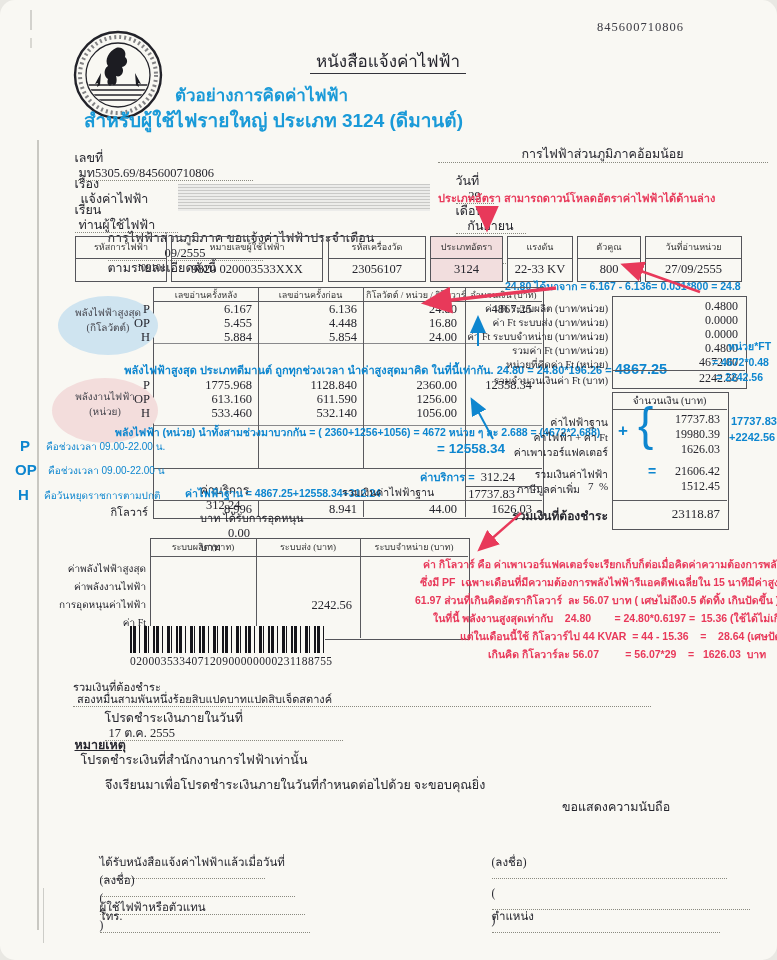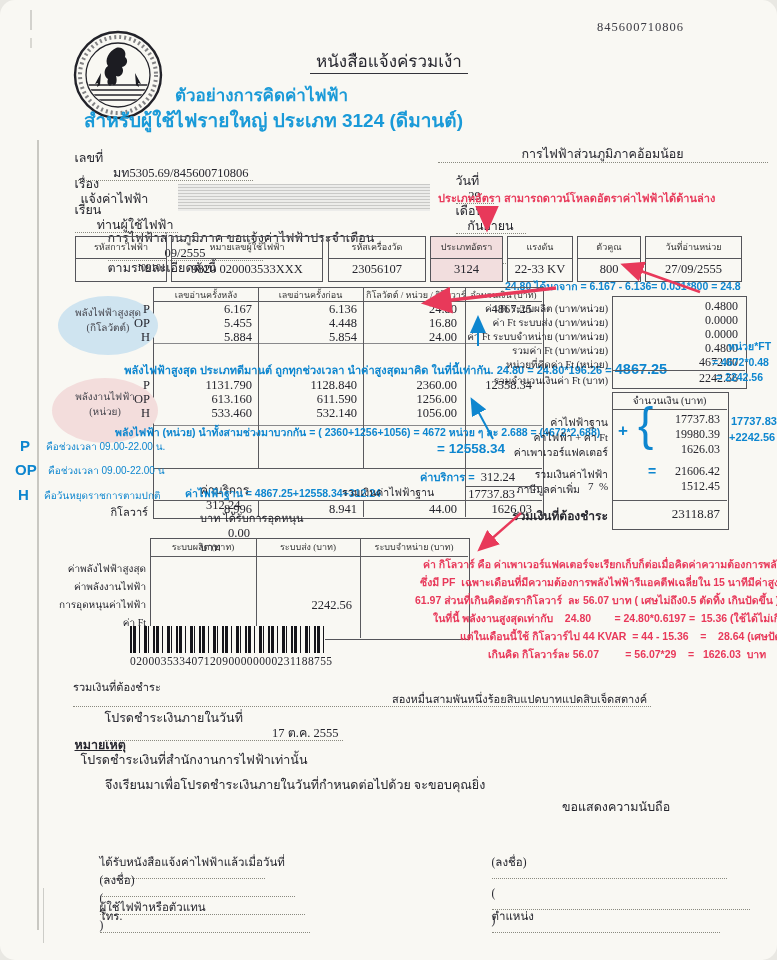--- a/index.html
+++ b/index.html
@@ -3,21 +3,21 @@
 <meta charset="utf-8">
 <style>
   html,body{margin:0;padding:0;background:#e9e8e3;}
   #page{position:relative;width:777px;height:960px;margin:0 auto;background:#f9f8f3;
         overflow:hidden;font-family:"Liberation Serif",serif;color:#26262e;border-radius:15px;}
   .abs{position:absolute;white-space:pre;line-height:1.15;}
   .san{font-family:"Liberation Sans",sans-serif;}
   .blue{color:#0e86cf;}
   .red{color:#e8395a;}
   .b{font-weight:bold;}
-  .dot{border-bottom:1.6px dotted #8a8a80;display:inline-block;text-align:right;}
+  .dot{border-bottom:1.6px dotted #8a8a80;display:inline-block;}
   .hl{position:absolute;background:#5a5a5e;height:1px;}
   .vl{position:absolute;background:#5a5a5e;width:1px;}
   .box{position:absolute;border:1.2px solid #55555a;}
   .cellh{font-size:9px;text-align:center;color:#333;}
   .rnum{position:absolute;text-align:right;font-size:12.5px;white-space:pre;}
   .lab{position:absolute;text-align:right;font-size:10px;white-space:pre;}
   .oval{position:absolute;border-radius:50%;text-align:center;color:#44444c;}
   .stripe{position:absolute;background:repeating-linear-gradient(180deg,#c9c9c7 0 1px,#ececea 1px 3px);}
   #barcode{position:absolute;background:repeating-linear-gradient(90deg,
      #15151a 0 2px,#f9f8f3 2px 3px,#15151a 3px 6px,#f9f8f3 6px 9px,
@@ -49,21 +49,21 @@
       <line x1="-30" y1="20" x2="30" y2="20" stroke="#23232a" stroke-width="1.4"></line>
       <line x1="-26" y1="25" x2="26" y2="25" stroke="#23232a" stroke-width="1.4"></line>
       <path d="M-17,-2 l-6,11 l3,-1 l-1,4 l3,-2 z" fill="#1c1c22"></path>
       <path d="M17,-2 l6,11 l-3,-1 l1,4 l-3,-2 z" fill="#1c1c22"></path>
     </g>
     <clipPath id="lc">
         <circle cx="0" cy="0" r="31"></circle>
       </clipPath>
   </svg>
 
-  <div class="abs" style="left:310px;top:52px;font-size:17px;border-bottom:1.3px solid #33333a;padding:0 6px 1px;">หนังสือแจ้งค่รวมเง้า</div>
+  <div class="abs" style="left:310px;top:52px;font-size:17px;border-bottom:1.3px solid #33333a;padding:0 6px 1px;">หนังสือแจ้งค่าไฟฟ้า</div>
   <div class="abs san blue b" style="left:175px;top:86px;font-size:17px;color:#1a9ad8;">ตัวอย่างการคิดค่าไฟฟ้า</div>
   <div class="abs san blue b" style="left:84px;top:110px;font-size:19px;color:#1a9ad8;">สำหรับผู้ใช้ไฟรายใหญ่ ประเภท 3124 (ดีมานต์)</div>
 
   <div class="abs" style="left:62px;top:137px;font-size:12.5px;">
     <span>เลขที่</span>
     <span class="dot" style="min-width:170px;padding:0 4px;">มท5305.69/845600710806</span>
   </div>
   <div class="abs" style="left:425px;top:133px;font-size:12.5px;">
     <span class="dot" style="min-width:330px;text-align:center;">การไฟฟ้าส่วนภูมิภาคอ้อมน้อย</span>
   </div>
@@ -164,21 +164,21 @@
     <span class="b">พลังไฟฟ้าสูงสุด ประเภทดีมานต์ ถูกทุกช่วงเวลา นำค่าสูงสุดมาคิด ในที่นี้เท่ากัน. 24.80 = 24.80*196.26 = </span><span class="b" style="font-size:14.5px;">4867.25</span>
   </div>
 
   <div class="oval" style="left:52px;top:378px;width:106px;height:54px;background:#f3dddc;font-size:10px;padding-top:11px;">
     <div>พลังงานไฟฟ้า</div>
     <div>(หน่วย)</div>
   </div>
   <div class="rnum" style="left:120px;top:378px;width:30px;">P</div>
   <div class="rnum" style="left:120px;top:392px;width:30px;">OP</div>
   <div class="rnum" style="left:120px;top:406px;width:30px;">H</div>
-  <div class="rnum" style="left:160px;top:378px;width:92px;">1131.790</div>
+  <div class="rnum" style="left:160px;top:378px;width:92px;">1775.968</div>
   <div class="rnum" style="left:265px;top:378px;width:92px;">1128.840</div>
   <div class="rnum" style="left:365px;top:378px;width:92px;">2360.00</div>
   <div class="rnum" style="left:440px;top:378px;width:92px;">12558.34</div>
   <div class="rnum" style="left:160px;top:392px;width:92px;">613.160</div>
   <div class="rnum" style="left:265px;top:392px;width:92px;">611.590</div>
   <div class="rnum" style="left:365px;top:392px;width:92px;">1256.00</div>
   <div class="rnum" style="left:160px;top:406px;width:92px;">533.460</div>
   <div class="rnum" style="left:265px;top:406px;width:92px;">532.140</div>
   <div class="rnum" style="left:365px;top:406px;width:92px;">1056.00</div>
 

